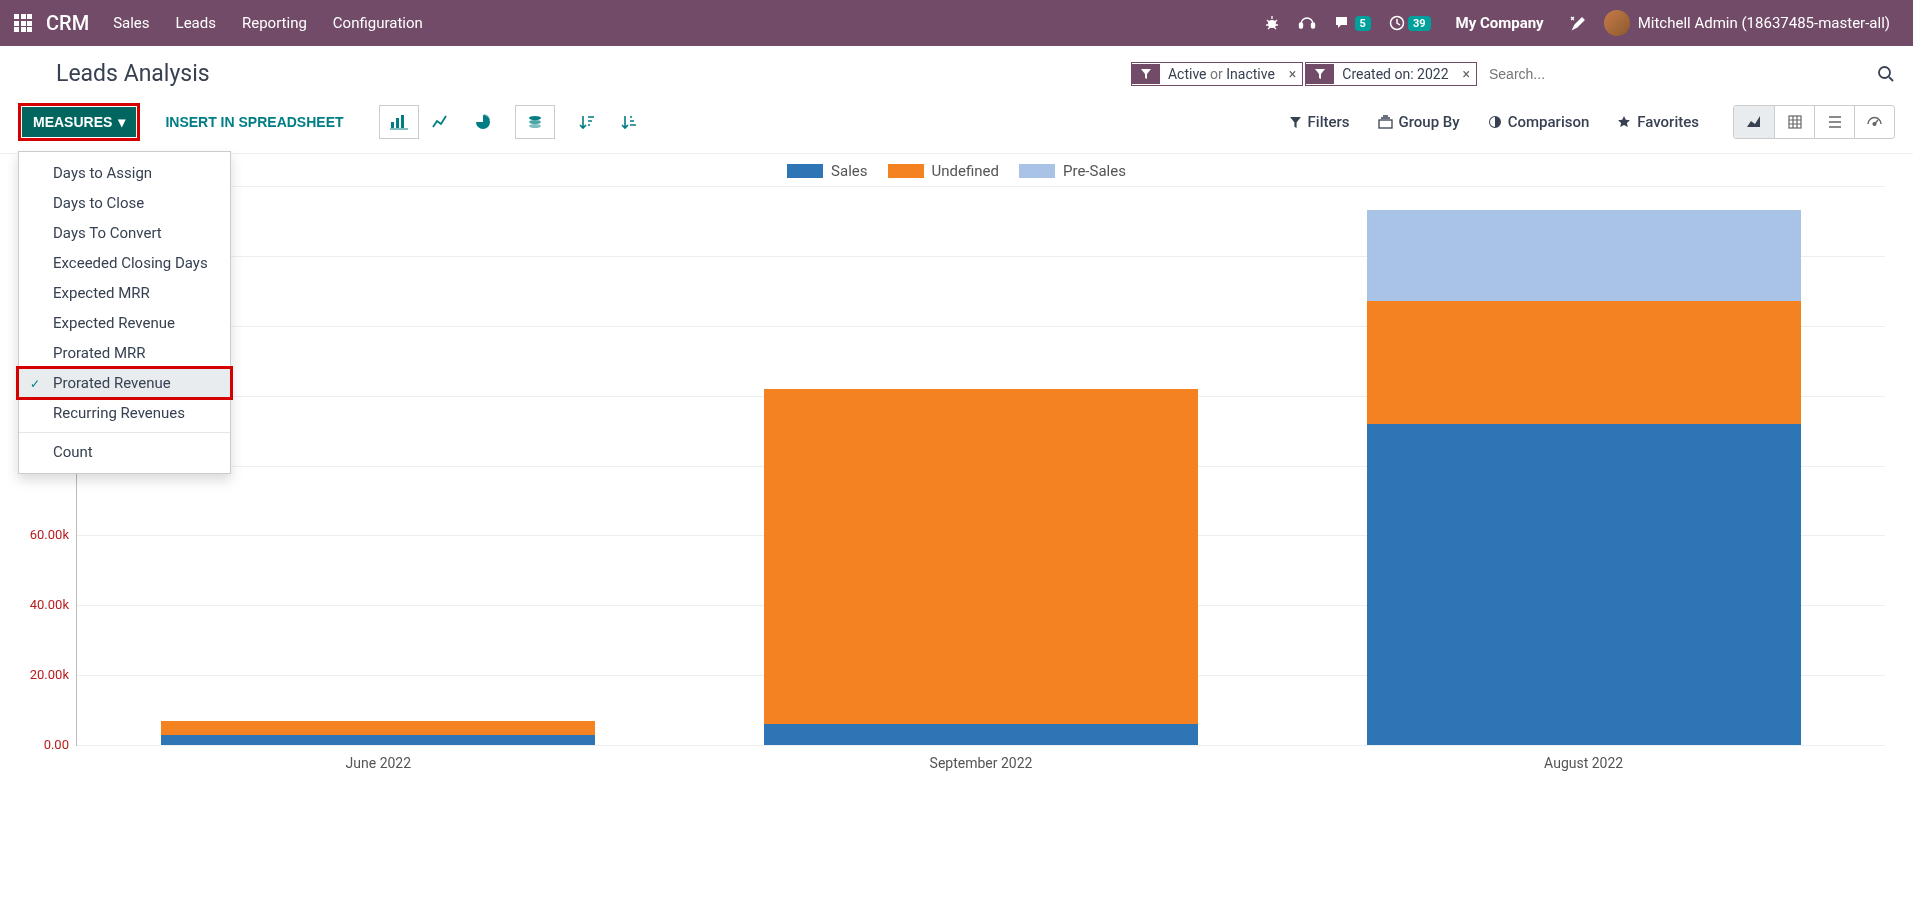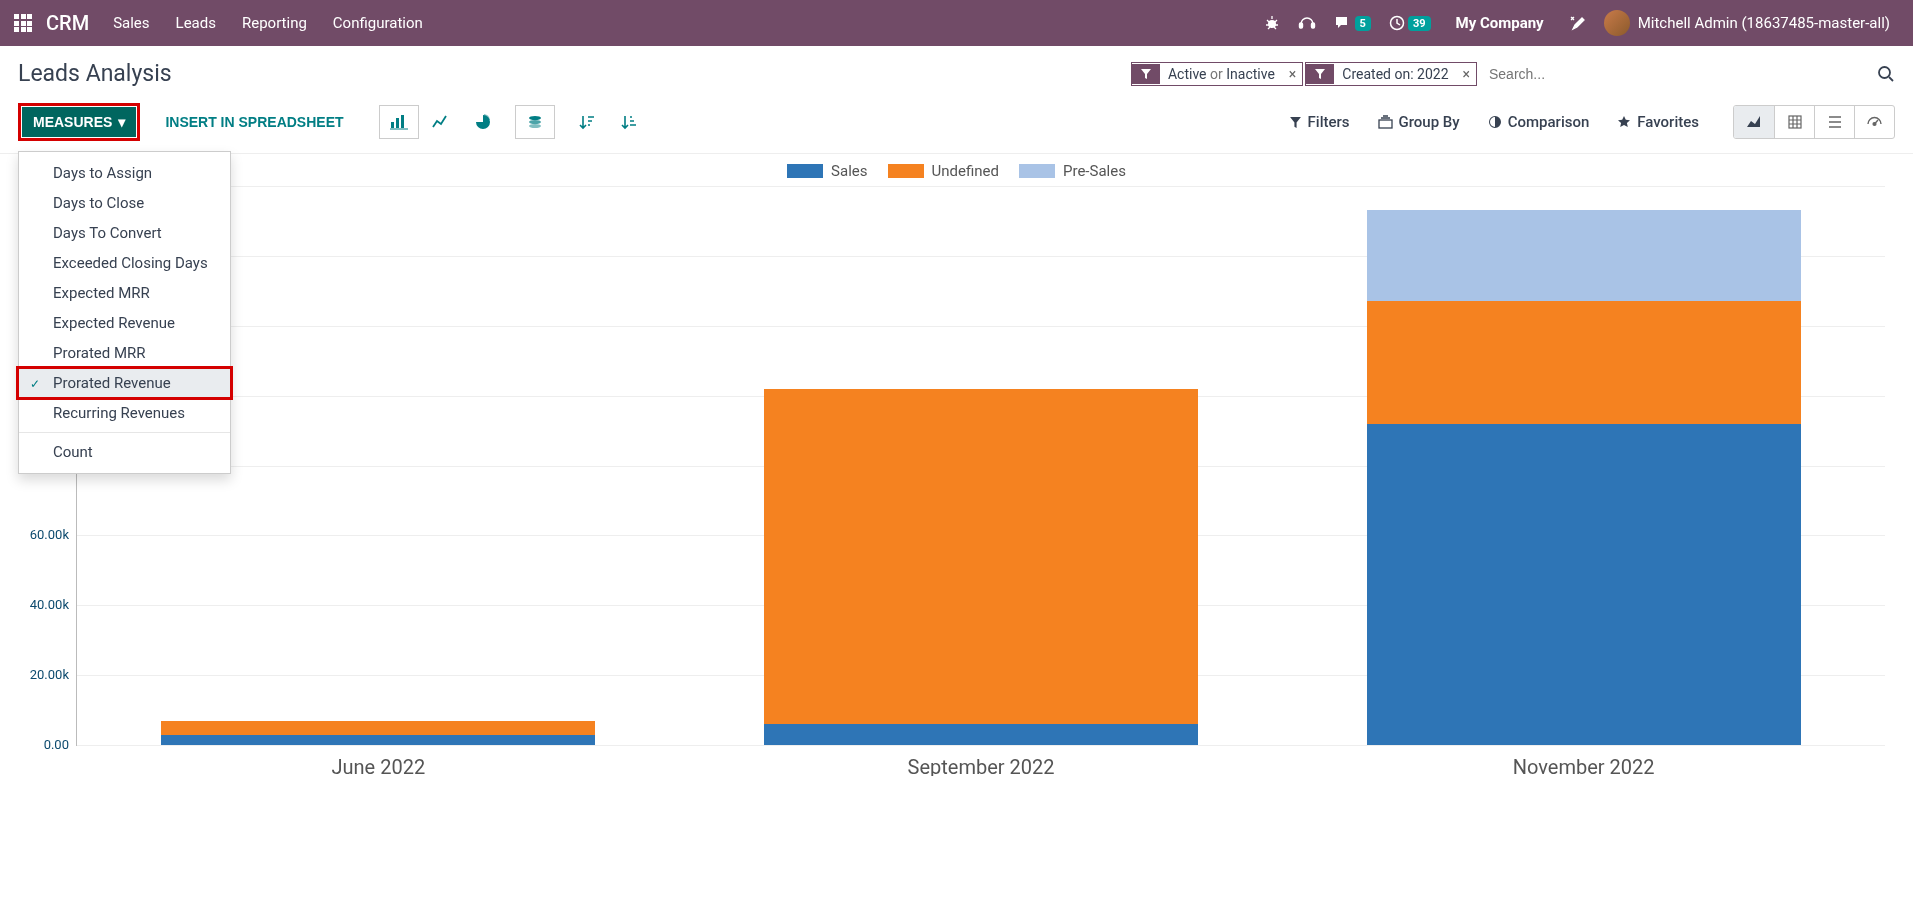--- a/index.html
+++ b/index.html
@@ -10,21 +10,21 @@
   .navbar .apps { width: 18px; height: 18px; margin-right: 14px; display: grid; grid-template-columns: repeat(3,5px); grid-template-rows: repeat(3,5px); gap: 1.5px; }
   .navbar .apps span { background: #fff; }
   .brand { font-weight: 500; font-size: 20px; margin-right: 24px; }
   .nav-link { margin-right: 26px; cursor: pointer; }
   .nav-spacer { flex: 1; }
   .nav-icon { margin: 0 9px; cursor: pointer; display: inline-flex; align-items: center; position: relative; }
   .badge { background: #00A09D; color: #fff; font-size: 11px; font-weight: bold; border-radius: 4px; padding: 1px 5px; margin-left: 3px; vertical-align: top; }
   .avatar { width: 26px; height: 26px; border-radius: 50%; background: linear-gradient(135deg,#c97b4a,#8b5a2b); display:inline-block; margin-right:8px; vertical-align:middle; }
   
   
-  .hdr { display: flex; align-items: center; padding: 14px 18px 10px 18px; background:#fff; }
+  .hdr { display: flex; align-items: center; padding: 14px 18px 10px 18px; background:#fff;margin-left:38px; }
   .page-title { font-size: 23px; font-weight: 400; color: #374151; }
   .hdr-spacer { flex: 1; }
   .facets { display:flex; align-items:center; gap:2px; margin-right:6px;}
   .facet { display: inline-flex; align-items: center; border: 1px solid #714B67; font-size: 14px; background:#fff; }
   .facet .ficon { background: #714B67; color: #fff; padding: 4px 8px; display:flex; align-items:center;}
   .facet .flabel { padding: 3px 8px; color:#374151;}
   .facet .or { color:#777;}
   .facet .fx { padding: 0 6px; color:#666; cursor:pointer; }
   .search-input { border: none; outline: none; font-size: 14px; padding: 4px 6px; width: 380px; color:#be185d;}
   .search-wrap { border: none; display:flex; align-items:center; }
@@ -53,25 +53,25 @@
   .dd-item.red-outline{ outline:3px solid #d40000; outline-offset:-1px; margin-left:-1px; margin-right:-1px; padding-left:35px;}
   .dd-sep { border-top:1px solid #e6e6e6; margin:4px 0; }
   
   
   .chart-wrap { position:relative; padding: 8px 18px 30px 18px; }
   .legend { display:flex; justify-content:center; gap:20px; font-size:15px; color:#555; margin-bottom:6px;}
   .legend span.sw { width:36px; height:14px; display:inline-block; margin-right:8px; vertical-align:middle;}
   .legend-item{display:inline-flex; align-items:center;}
   .plot { position:relative; height:560px; margin-left:58px; margin-right:10px; border-left:1px solid #bbb; border-bottom:1px solid #bbb;}
   .grid-line { position:absolute; left:0; right:0; border-top:1px solid #eee;}
-  .ylab { position:absolute; right:100%; transform:translateX(-8px); font-size:13px; color:#0c4a6e; text-align:right; width:50px; margin-top:-8px;}
+  .ylab { position:absolute; right:100%; transform:translateX(-8px); font-size:13px; color:#b91c1c; text-align:right; width:50px; margin-top:-8px;}
   .bar-group{ position:absolute; bottom:0; display:flex; align-items:flex-end;}
   .bar { width:100%; display:flex; flex-direction:column-reverse; }
   .seg { width:100%; }
-  .xlab { position:absolute; top:100%; margin-top:10px; font-size:20px; color:#555; text-align:center; transform:translateX(-50%);}
+  .xlab { position:absolute; top:100%; margin-top:10px; font-size:14px; color:#555; text-align:center; transform:translateX(-50%);}
   
   svg{display:block;}
 </style>
 </head>
 <body>
 
 <div class="navbar">
   <div class="apps">
       <span></span>
       <span></span>
@@ -320,15 +320,15 @@
         </div>
       </div>
       <div class="xlab" style="left: 50%;">September 2022</div>
       <div class="bar-group" style="left: calc(71.3333%); width: 24%;">
         <div class="bar">
           <div class="seg" style="height: 321.425px; background: rgb(46, 117, 182);"></div>
           <div class="seg" style="height: 122.281px; background: rgb(245, 130, 32);"></div>
           <div class="seg" style="height: 90.8375px; background: rgb(169, 195, 230);"></div>
         </div>
       </div>
-      <div class="xlab" style="left: 83.3333%;">November 2022</div>
+      <div class="xlab" style="left: 83.3333%;">August 2022</div>
     </div>
 </div>
 
 </body></html>

